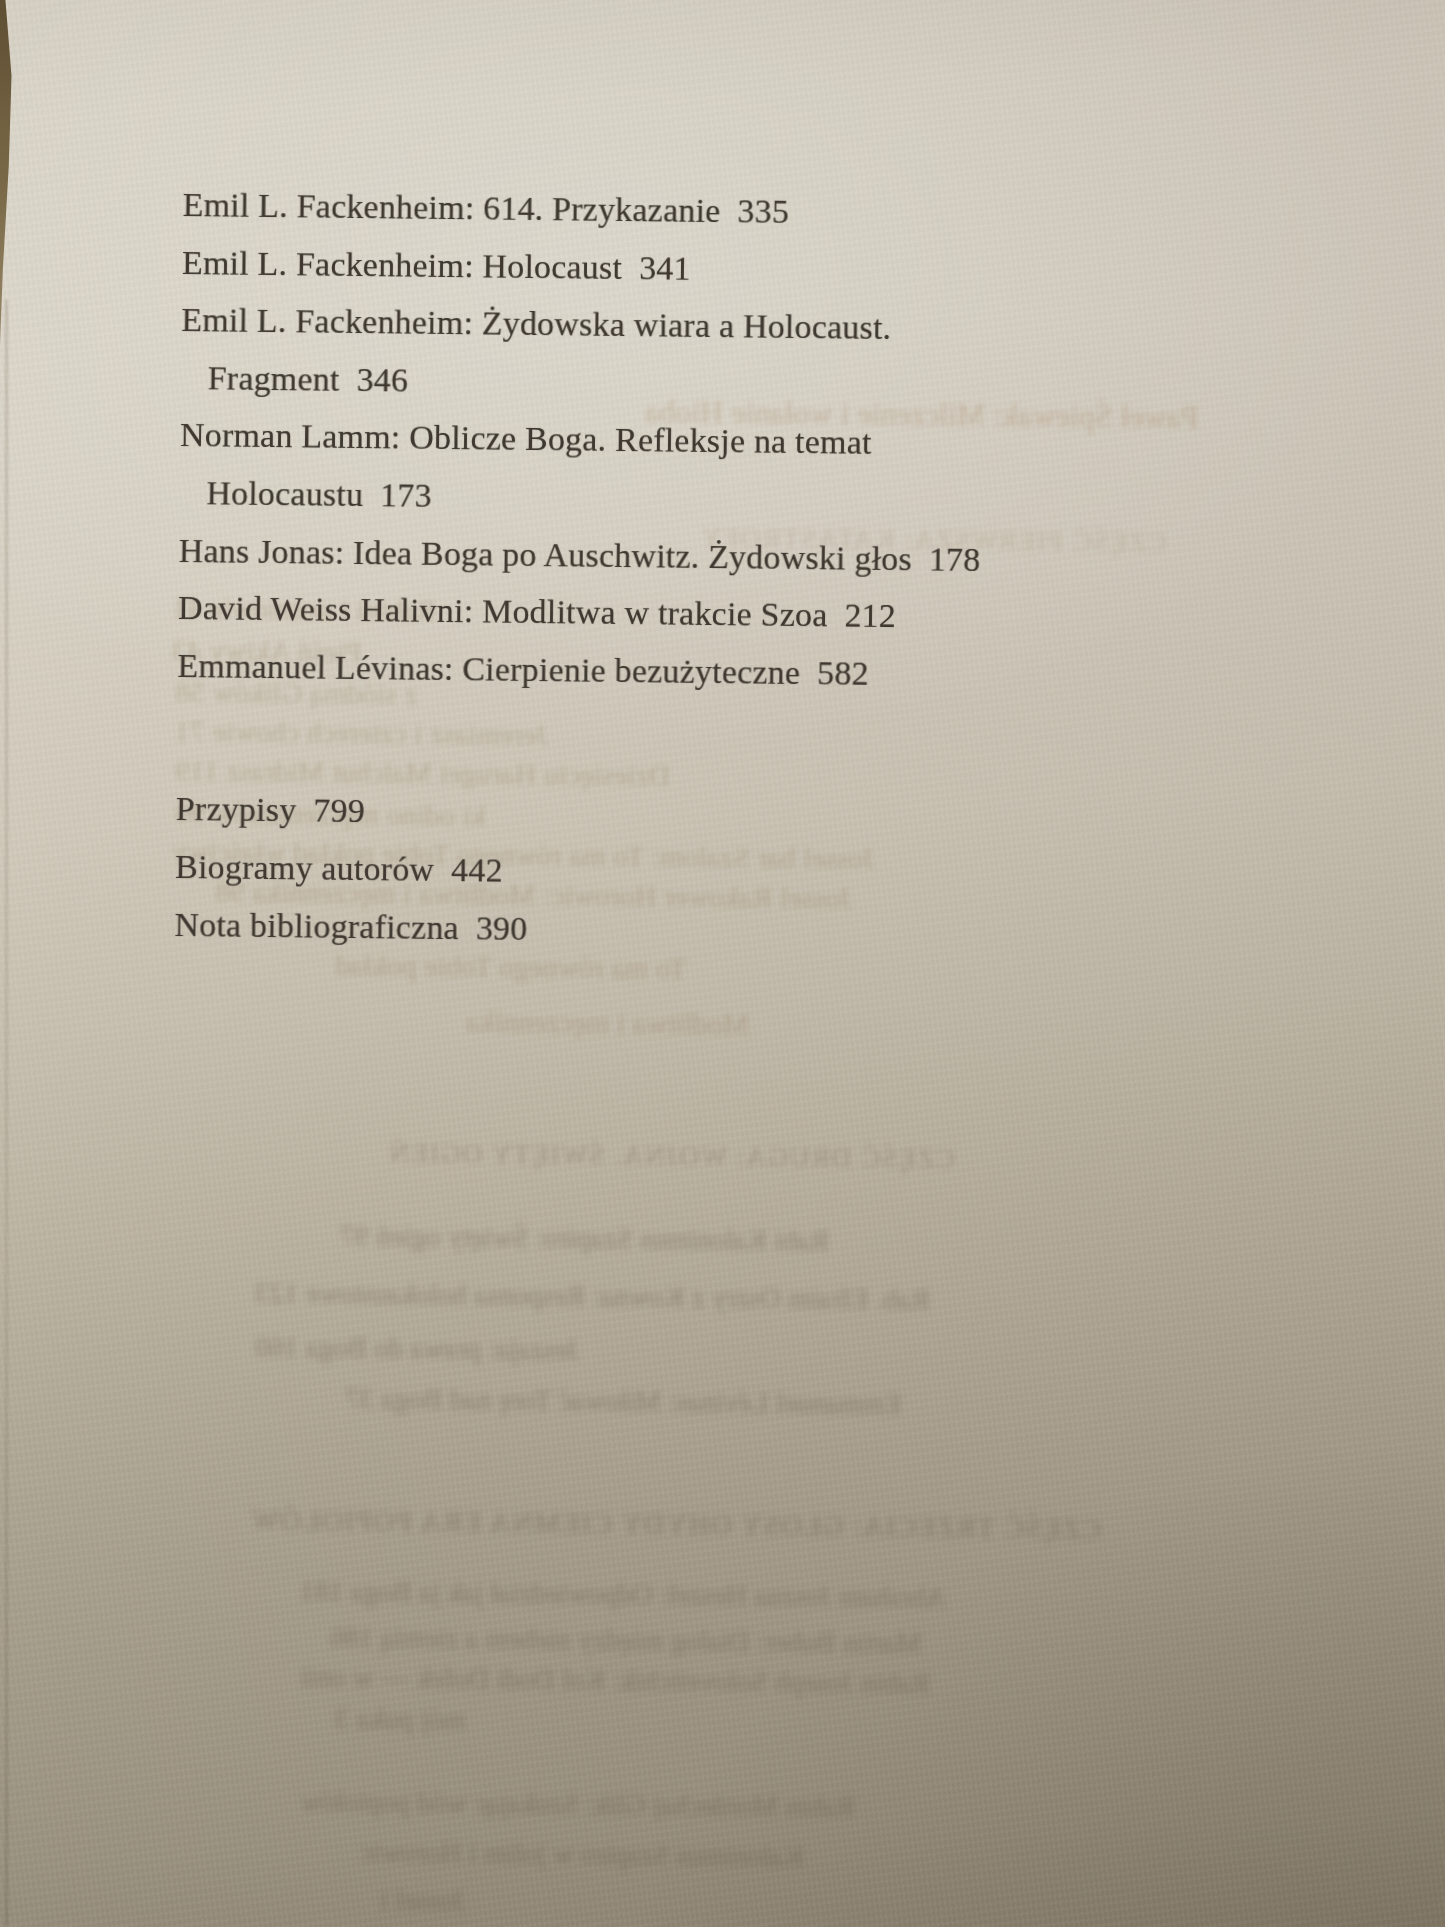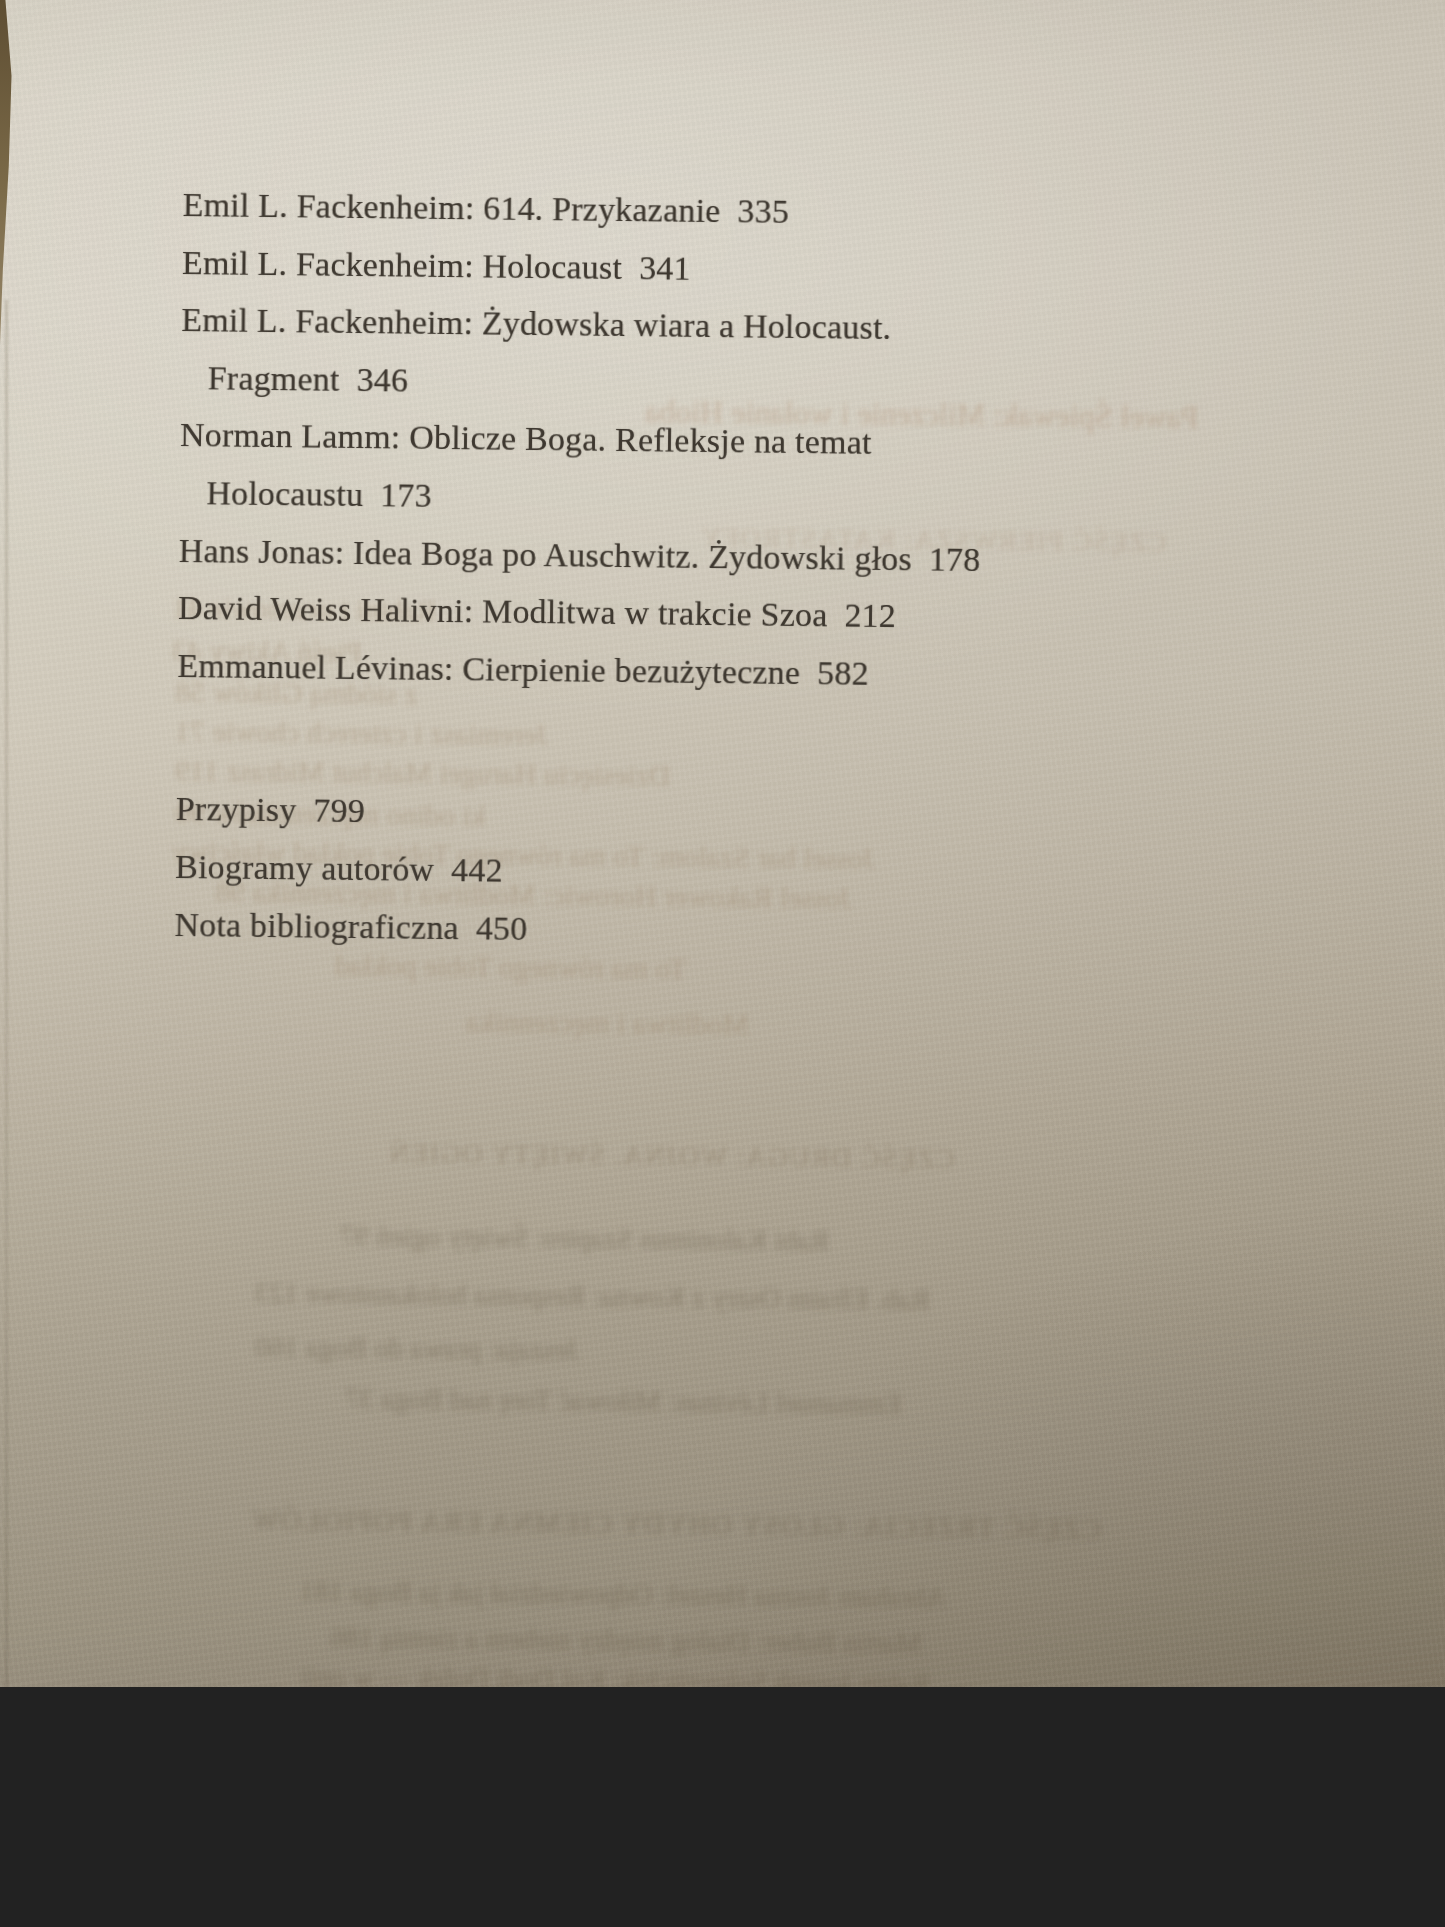--- a/index.html
+++ b/index.html
@@ -1,18 +1,18 @@
 <!DOCTYPE html>
 <html><head>
 <meta charset="utf-8">
 <style>
   html,body{margin:0;padding:0;background:#222;}
   .page{
     position:relative;
-    width:1445px;height:1687px;
+    width:1445px;height:1927px;
     overflow:hidden;
     font-family:"Liberation Serif","DejaVu Serif",serif;
     background:
       radial-gradient(1200px 700px at 42% 14%, rgba(255,255,250,0.20), rgba(255,255,250,0) 70%),
       radial-gradient(1400px 900px at 105% 105%, rgba(60,50,35,0.18), rgba(60,50,35,0) 65%),
       linear-gradient(96deg, rgba(255,255,245,0.06), rgba(90,78,60,0.10) 92%),
       linear-gradient(178deg,
         #d2ccbf 0%,
         #d7d1c4 6%,
         #d8d2c5 18%,
@@ -137,15 +137,15 @@
     <div class="row"><span>Emil L. Fackenheim: Holocaust</span><span class="pg">341</span></div>
     <div class="row"><span>Emil L. Fackenheim: Żydowska wiara a Holocaust.</span></div>
     <div class="row indent"><span>Fragment</span><span class="pg">346</span></div>
     <div class="row"><span>Norman Lamm: Oblicze Boga. Refleksje na temat</span></div>
     <div class="row indent"><span>Holocaustu</span><span class="pg">173</span></div>
     <div class="row"><span>Hans Jonas: Idea Boga po Auschwitz. Żydowski głos</span><span class="pg">178</span></div>
     <div class="row"><span>David Weiss Halivni: Modlitwa w trakcie Szoa</span><span class="pg">212</span></div>
     <div class="row"><span>Emmanuel Lévinas: Cierpienie bezużyteczne</span><span class="pg">582</span></div>
     <div class="row gap"><span>Przypisy</span><span class="pg">799</span></div>
     <div class="row"><span>Biogramy autorów</span><span class="pg">442</span></div>
-    <div class="row"><span>Nota bibliograficzna</span><span class="pg">450</span></div>
+    <div class="row"><span>Nota bibliograficzna</span><span class="pg">390</span></div>
   </div>
 </div>
 
 </body></html>

